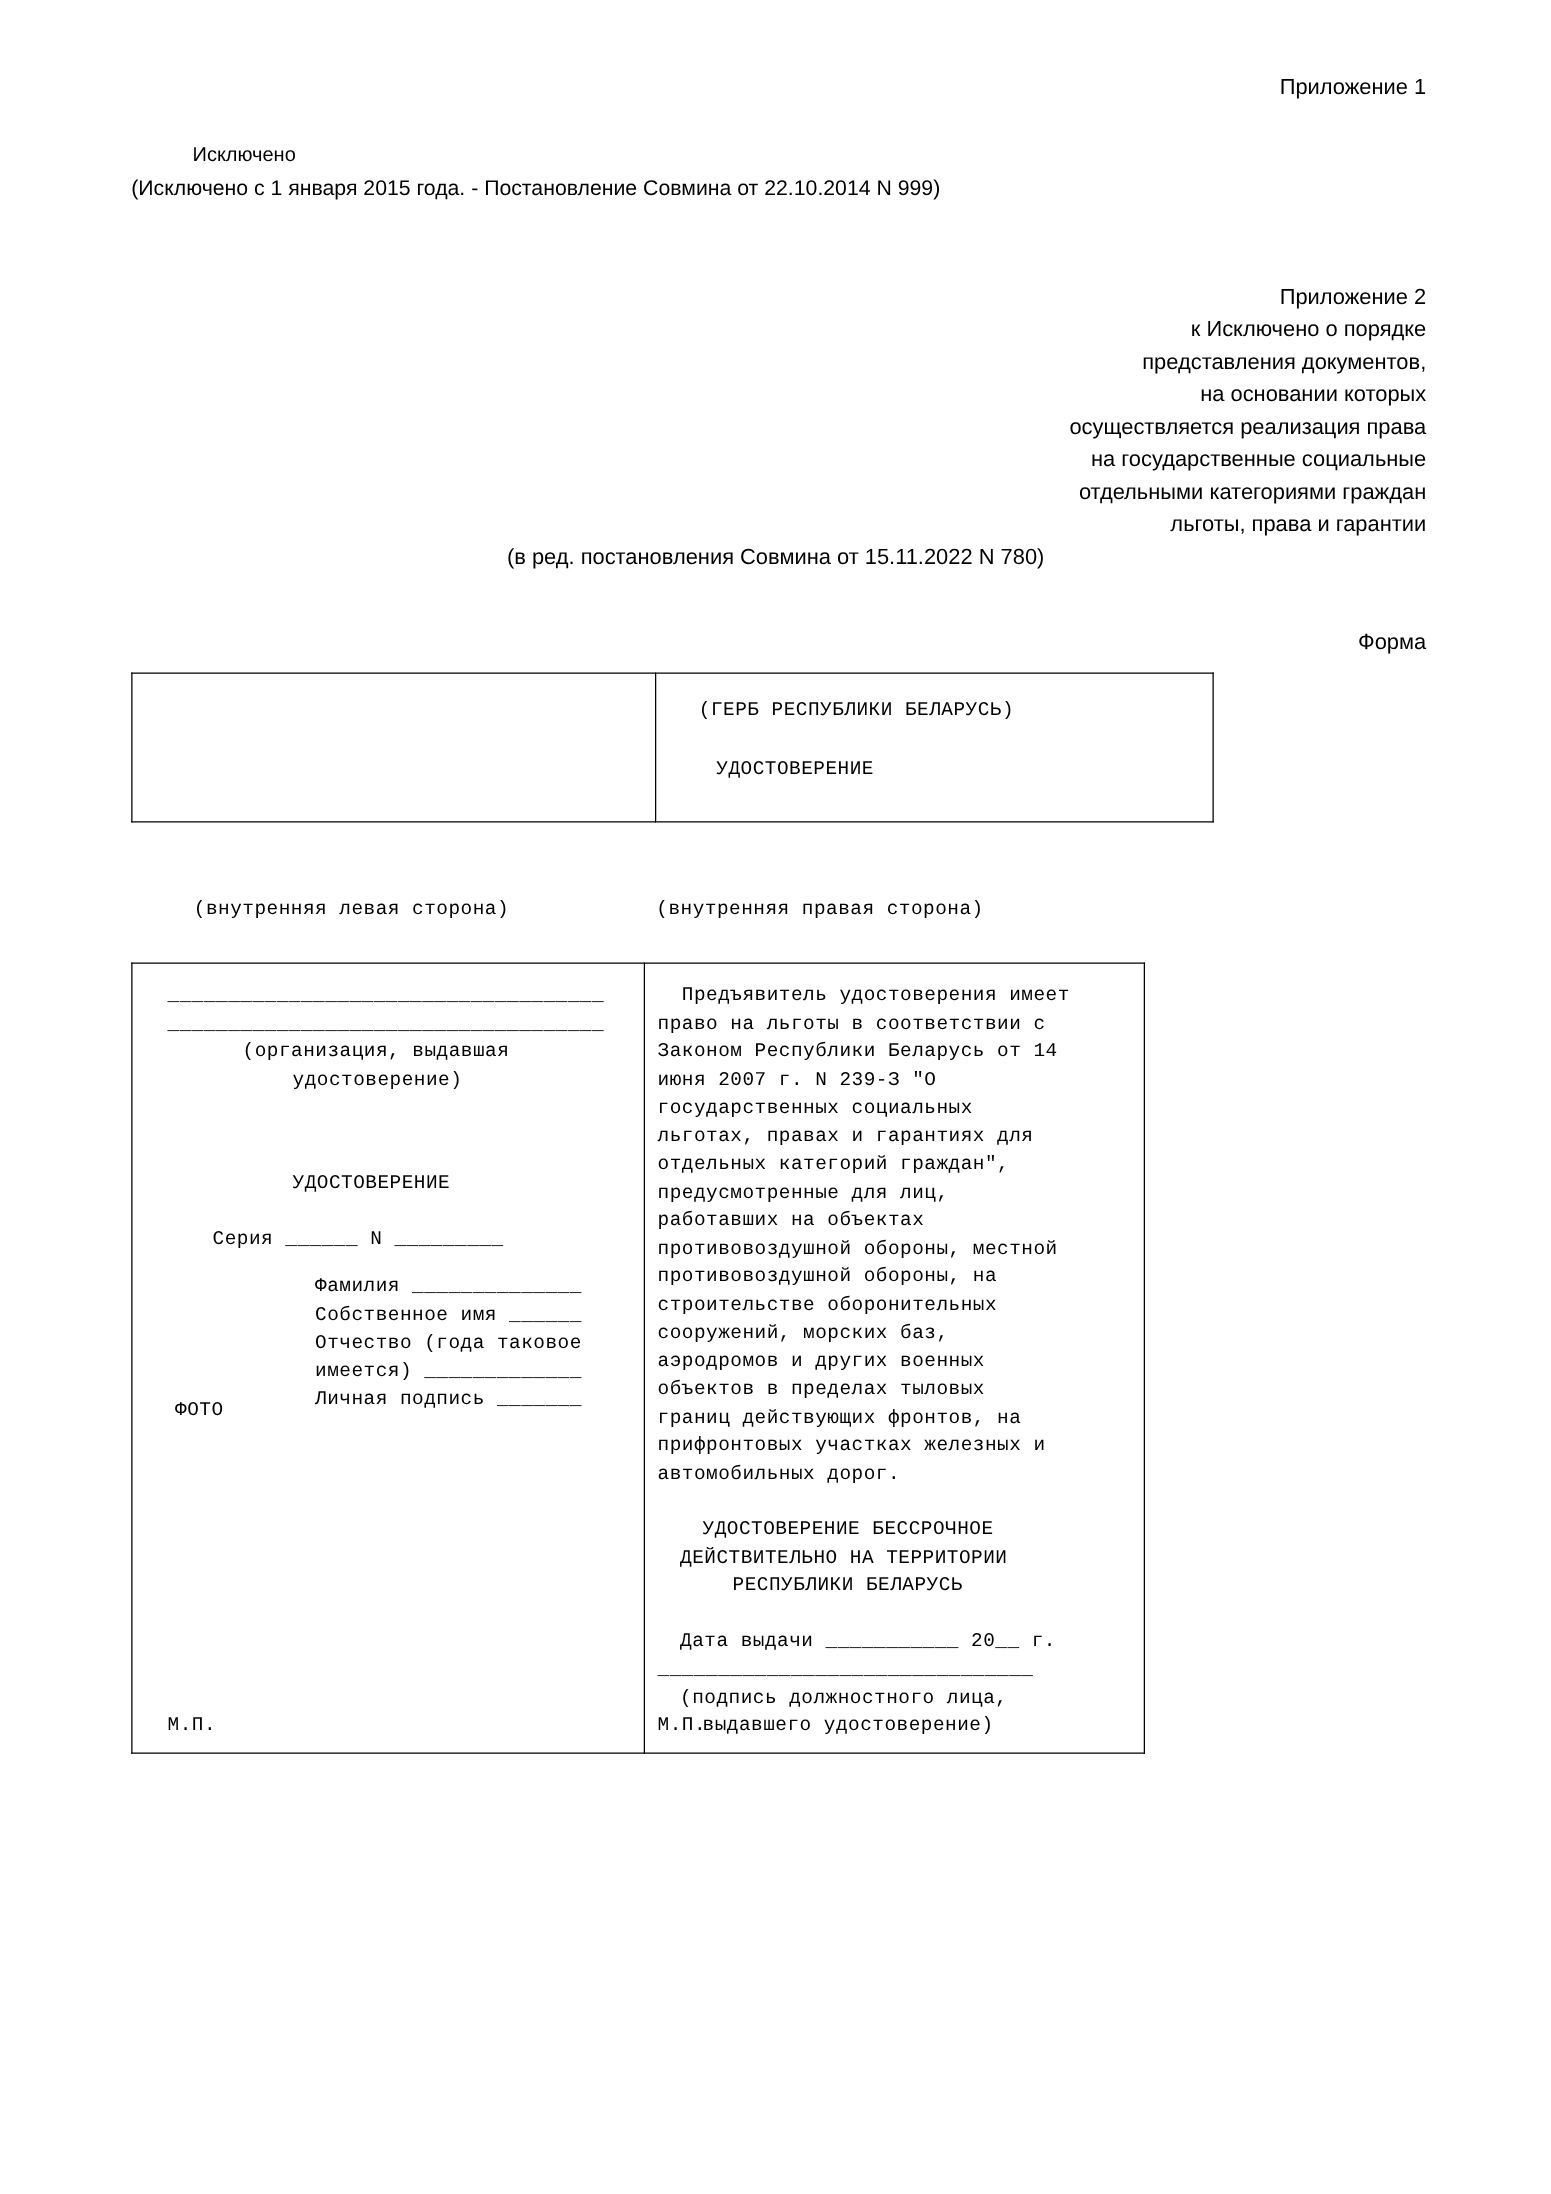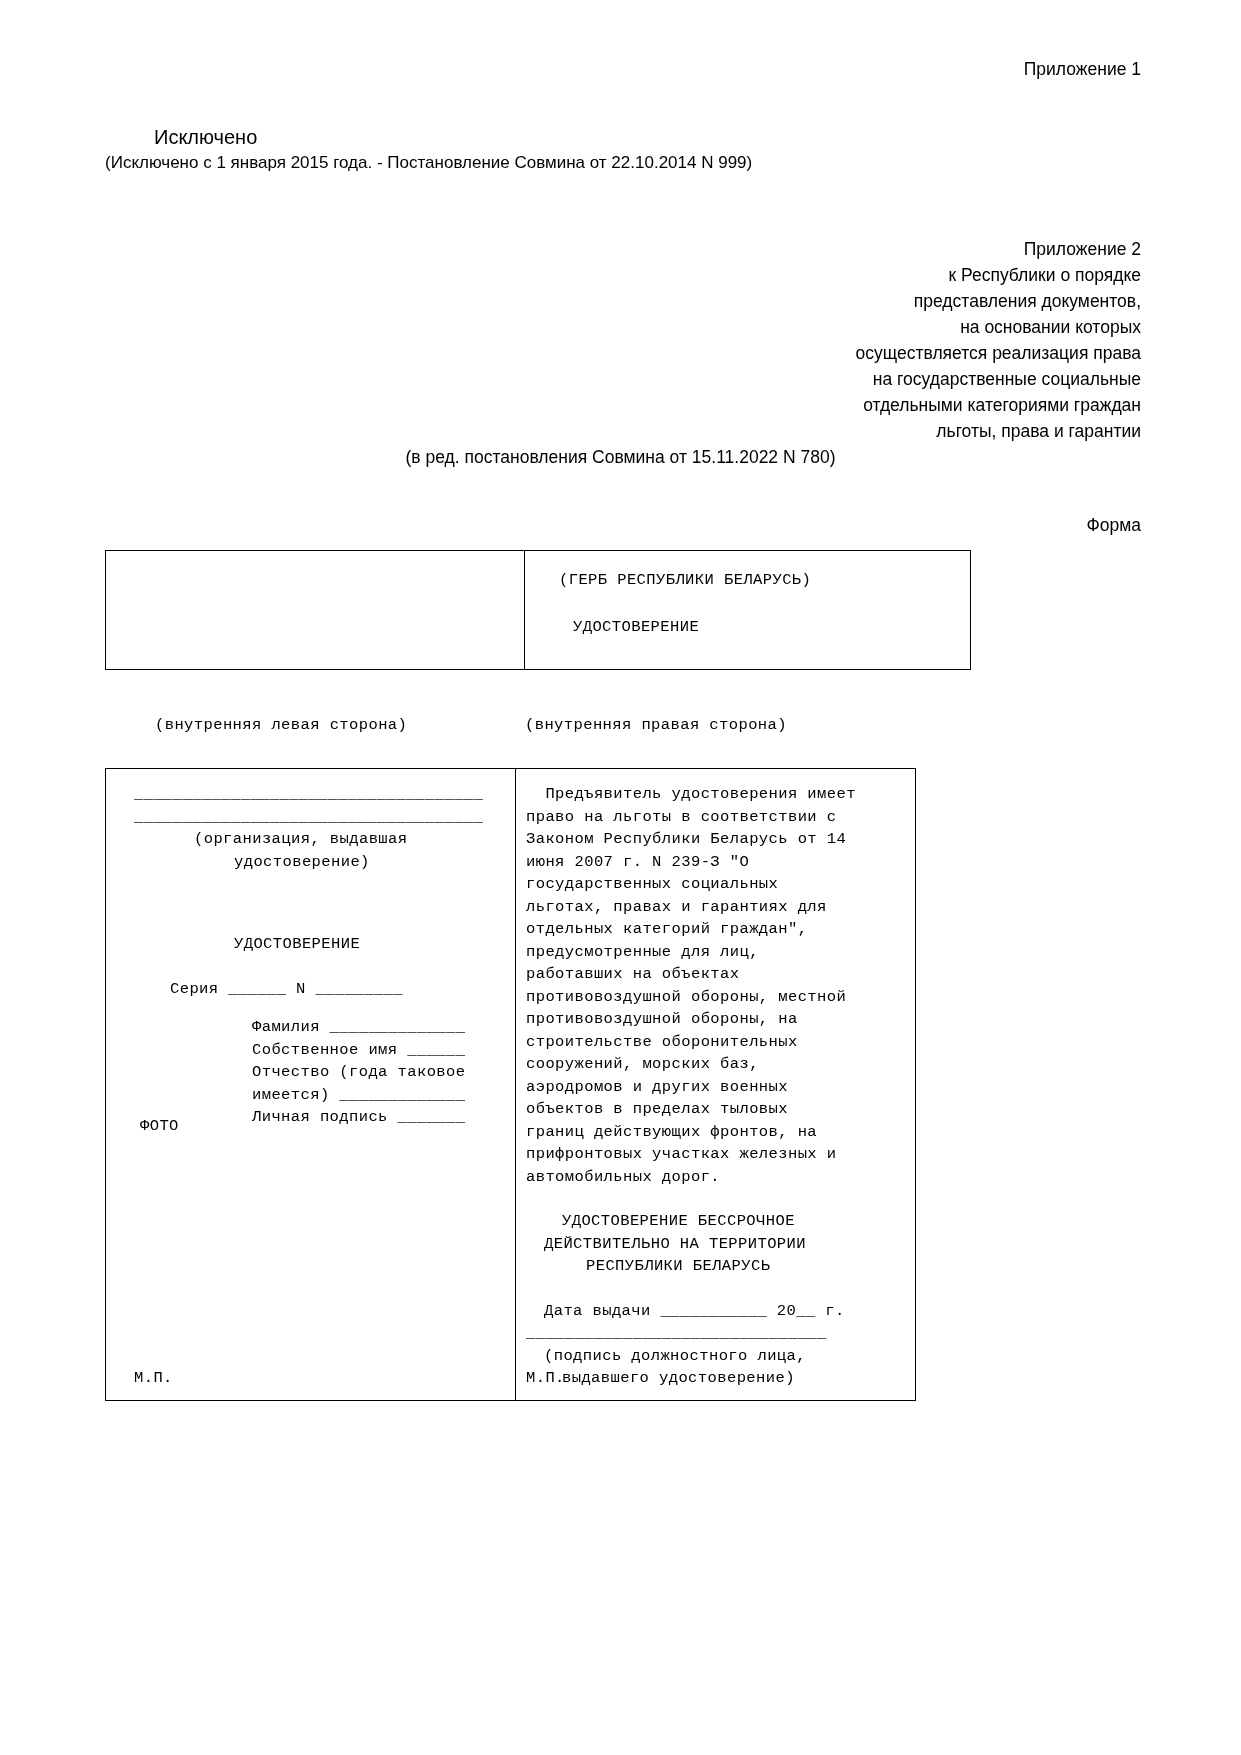--- a/index.html
+++ b/index.html
@@ -29,24 +29,23 @@
   }
   .center-line {
     text-align: center;
     font-size: 17.5px;
     line-height: 26px;
   }
 
   .block-gap-1 { height: 30px; }
 
   .excluded-title {
-    font-size: 20px;
+    font-size: 16px;
     line-height: 26px;
     padding-left: 54px;
-    margin-top: 12px;
   }
   .excluded-note {
     font-size: 17px;
     line-height: 26px;
     padding-left: 5px;
   }
 
   .appendix2-block {
     margin-top: 60px;
   }
@@ -84,21 +83,21 @@
   }
   .card-front td.left-cell { width: 370px; }
 
   .front-sub {
     margin-top: 24px;
     padding-left: 14px;
   }
 
   
   .inner-captions {
-    margin-top: 44px;
+    margin-top: 58px;
     position: relative;
     width: 750px;
     margin-left: 5px;
   }
   .inner-captions .cap-left {
     position: absolute;
     left: 50px;
     top: 0;
   }
   .inner-captions .cap-right {
@@ -163,21 +162,21 @@
 
   <div class="right-line">Приложение 1</div>
 
   <div class="block-gap-1"></div>
 
   <div class="excluded-title">Исключено</div>
   <div class="excluded-note">(Исключено с 1 января 2015 года. - Постановление Совмина от 22.10.2014 N 999)</div>
 
   <div class="appendix2-block">
     <div class="right-line">Приложение 2</div>
-    <div class="right-line">к Республики о порядке</div>
+    <div class="right-line">к Исключено о порядке</div>
     <div class="right-line">представления документов,</div>
     <div class="right-line">на основании которых</div>
     <div class="right-line">осуществляется реализация права</div>
     <div class="right-line">на государственные социальные</div>
     <div class="right-line">отдельными категориями граждан</div>
     <div class="right-line">льготы, права и гарантии</div>
     <div class="center-line">(в ред. постановления Совмина от 15.11.2022 N 780)</div>
   </div>
 
   <div class="right-line forma">Форма</div>

